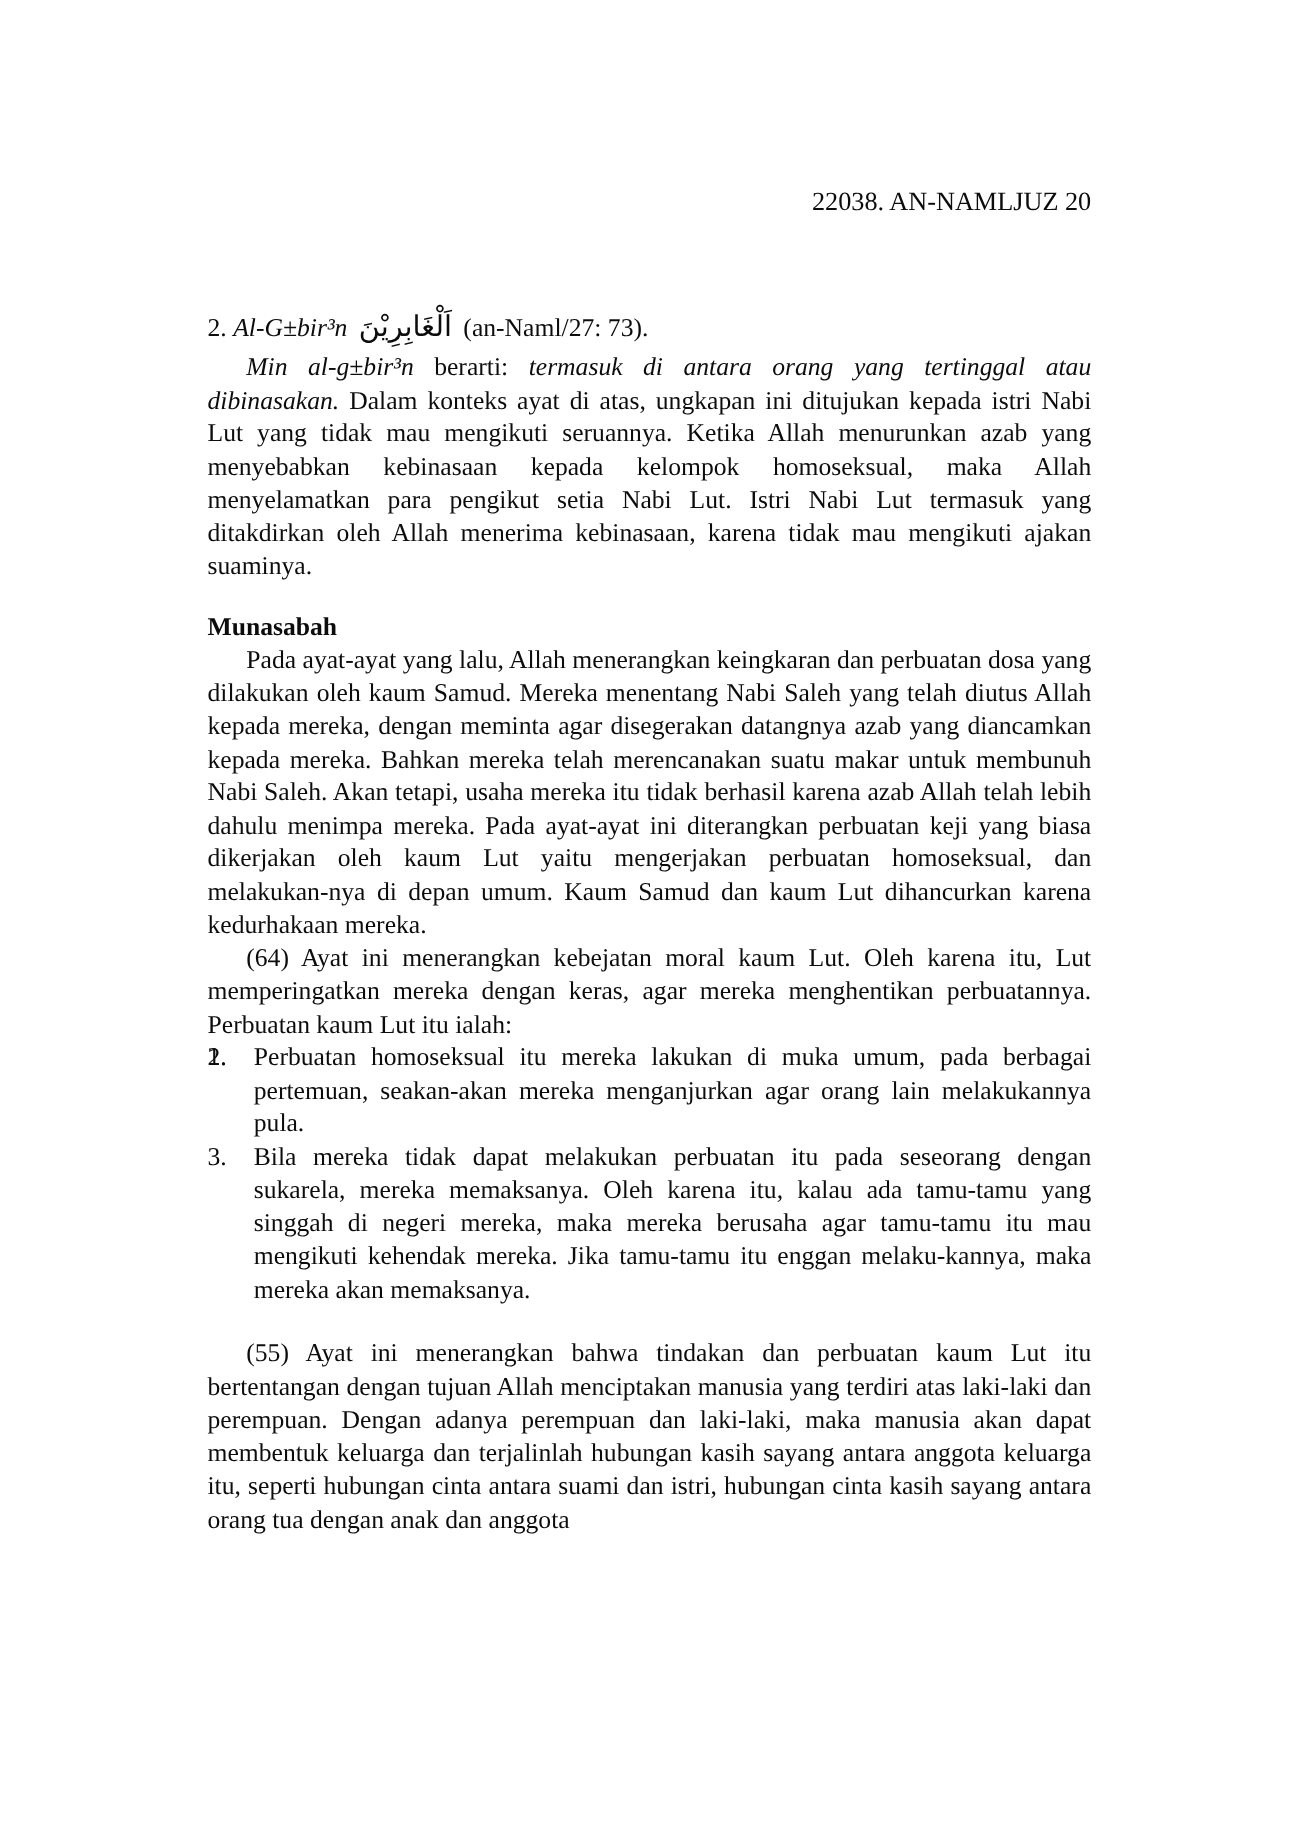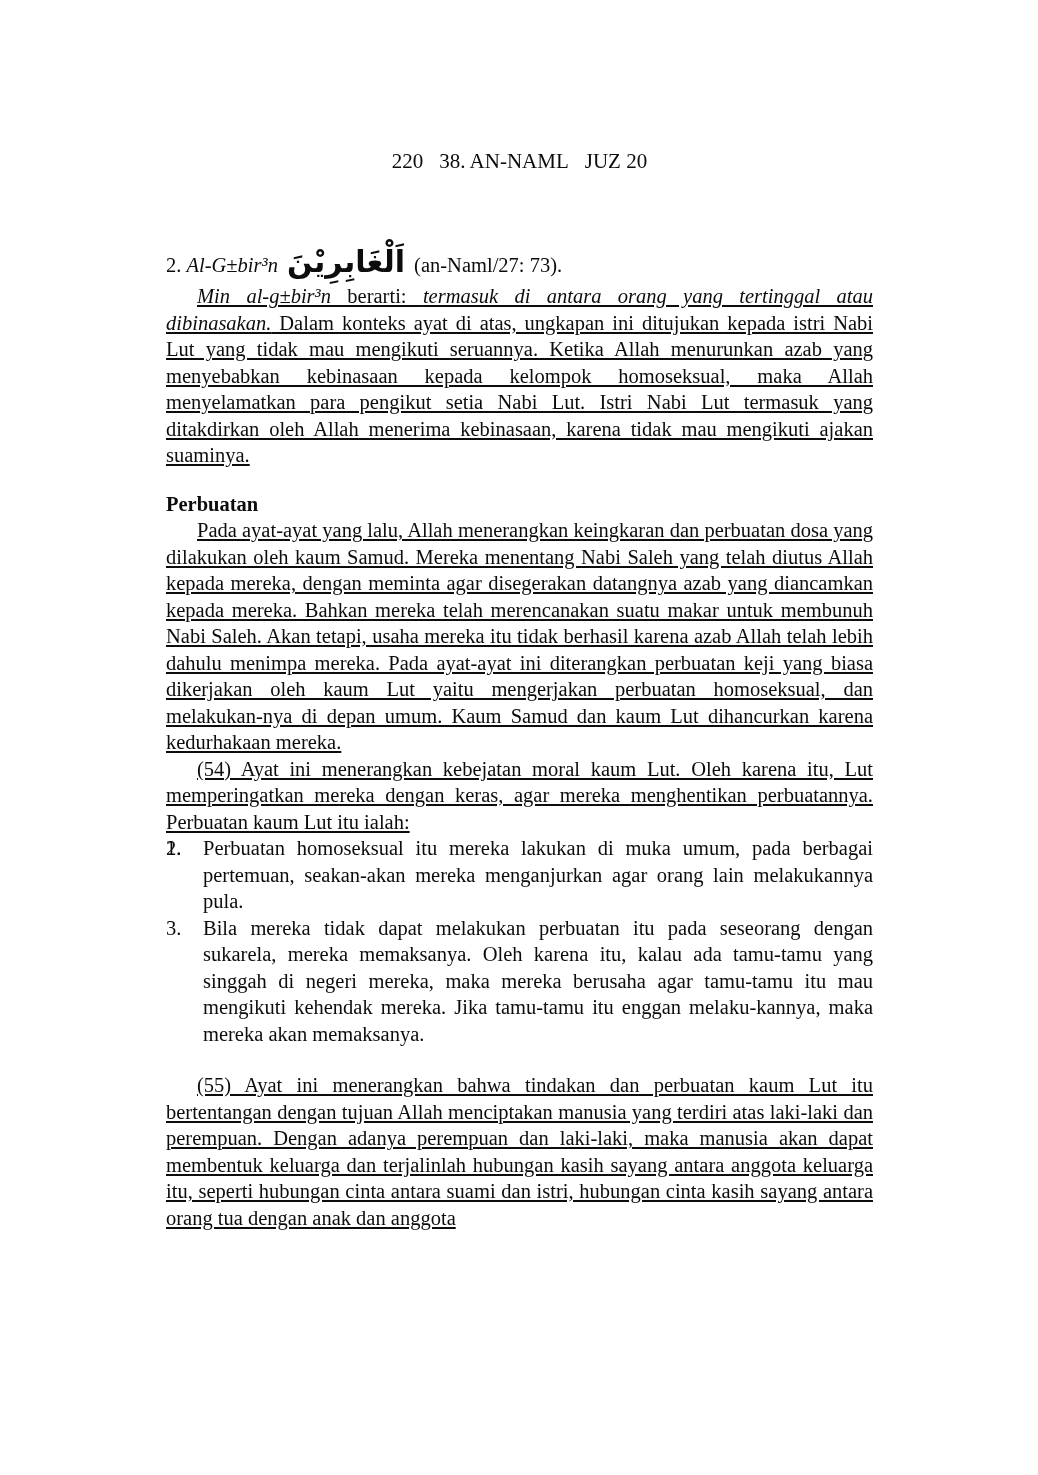--- a/index.html
+++ b/index.html
@@ -14,45 +14,42 @@
     background: #ffffff;
     box-sizing: border-box;
     padding: 148px 165px 0 166px;
     font-family: "Liberation Serif", serif;
     color: #0c0c0c;
     font-size: 20.5px;
     line-height: 26.5px;
   }
   .running-header {
     display: flex;
-    justify-content: center;
+    justify-content: flex-end;
     align-items: baseline;
     font-size: 21px;
-    gap: 16px;
   }
   .running-header .center { text-align: center; }
   .item-line {
     margin-top: 74px;
     white-space: nowrap;
   }
   .translit { font-style: italic; }
   .arabic {
     font-family: "DejaVu Sans", sans-serif;
-    font-size: 30px;
+    font-size: 23px;
     line-height: 26.5px;
     direction: rtl;
     unicode-bidi: isolate;
     padding: 0 4px;
-    font-weight: bold;
   }
   p.body-para {
     margin: 0;
     text-align: justify;
     text-indent: 31px;
-    text-decoration: underline;
   }
   p.first-para { margin-top: 5px; }
   h2.section-heading {
     font-size: 20.5px;
     line-height: 26.5px;
     font-weight: bold;
     margin: 0;
   }
   .munasabah-heading { margin-top: 22px !important; }
   .tafsir-heading { margin-top: 32px !important; }
@@ -86,24 +83,24 @@
   </div>
 
   <div class="item-line">
     <span>2. </span><span class="translit">Al-G±bir³n</span>
     <span class="arabic">اَلْغَابِرِيْنَ</span>
     <span>(an-Naml/27: 73).</span>
   </div>
 
   <p class="body-para first-para"><i class="translit">Min al-g±bir³n</i><span> berarti: </span><i>termasuk di antara orang yang tertinggal atau dibinasakan.</i><span> Dalam konteks ayat di atas, ungkapan ini ditujukan kepada istri Nabi Lut yang tidak mau mengikuti seruannya. Ketika Allah menurunkan azab yang menyebabkan kebinasaan kepada kelompok homoseksual, maka Allah menyelamatkan para pengikut setia Nabi Lut. Istri Nabi Lut termasuk yang ditakdirkan oleh Allah menerima kebinasaan, karena tidak mau mengikuti ajakan suaminya.</span></p>
 
-  <h2 class="section-heading munasabah-heading">Perbuatan</h2>
+  <h2 class="section-heading munasabah-heading">Munasabah</h2>
   <p class="body-para">Pada ayat-ayat yang lalu, Allah menerangkan keingkaran dan perbuatan dosa yang dilakukan oleh kaum Samud. Mereka menentang Nabi Saleh yang telah diutus Allah kepada mereka, dengan meminta agar disegerakan datangnya azab yang diancamkan kepada mereka. Bahkan mereka telah merencanakan suatu makar untuk membunuh Nabi Saleh. Akan tetapi, usaha mereka itu tidak berhasil karena azab Allah telah lebih dahulu menimpa mereka. Pada ayat-ayat ini diterangkan perbuatan keji yang biasa dikerjakan oleh kaum Lut yaitu mengerjakan perbuatan homoseksual, dan melakukan-nya di depan umum. Kaum Samud dan kaum Lut dihancurkan karena kedurhakaan mereka.</p>
 
-  <p class="body-para">(54) Ayat ini menerangkan kebejatan moral kaum Lut. Oleh karena itu, Lut memperingatkan mereka dengan keras, agar mereka menghentikan perbuatannya. Perbuatan kaum Lut itu ialah:</p>
+  <p class="body-para">(64) Ayat ini menerangkan kebejatan moral kaum Lut. Oleh karena itu, Lut memperingatkan mereka dengan keras, agar mereka menghentikan perbuatannya. Perbuatan kaum Lut itu ialah:</p>
 
   <ol class="tafsir-list">
     <li>
       <span class="li-number">1.</span>
     </li>
     <li>
       <span class="li-number">2.</span>
       <span>Perbuatan homoseksual itu mereka lakukan di muka umum, pada berbagai pertemuan, seakan-akan mereka menganjurkan agar orang lain melakukannya pula.</span>
     </li>
     <li>

